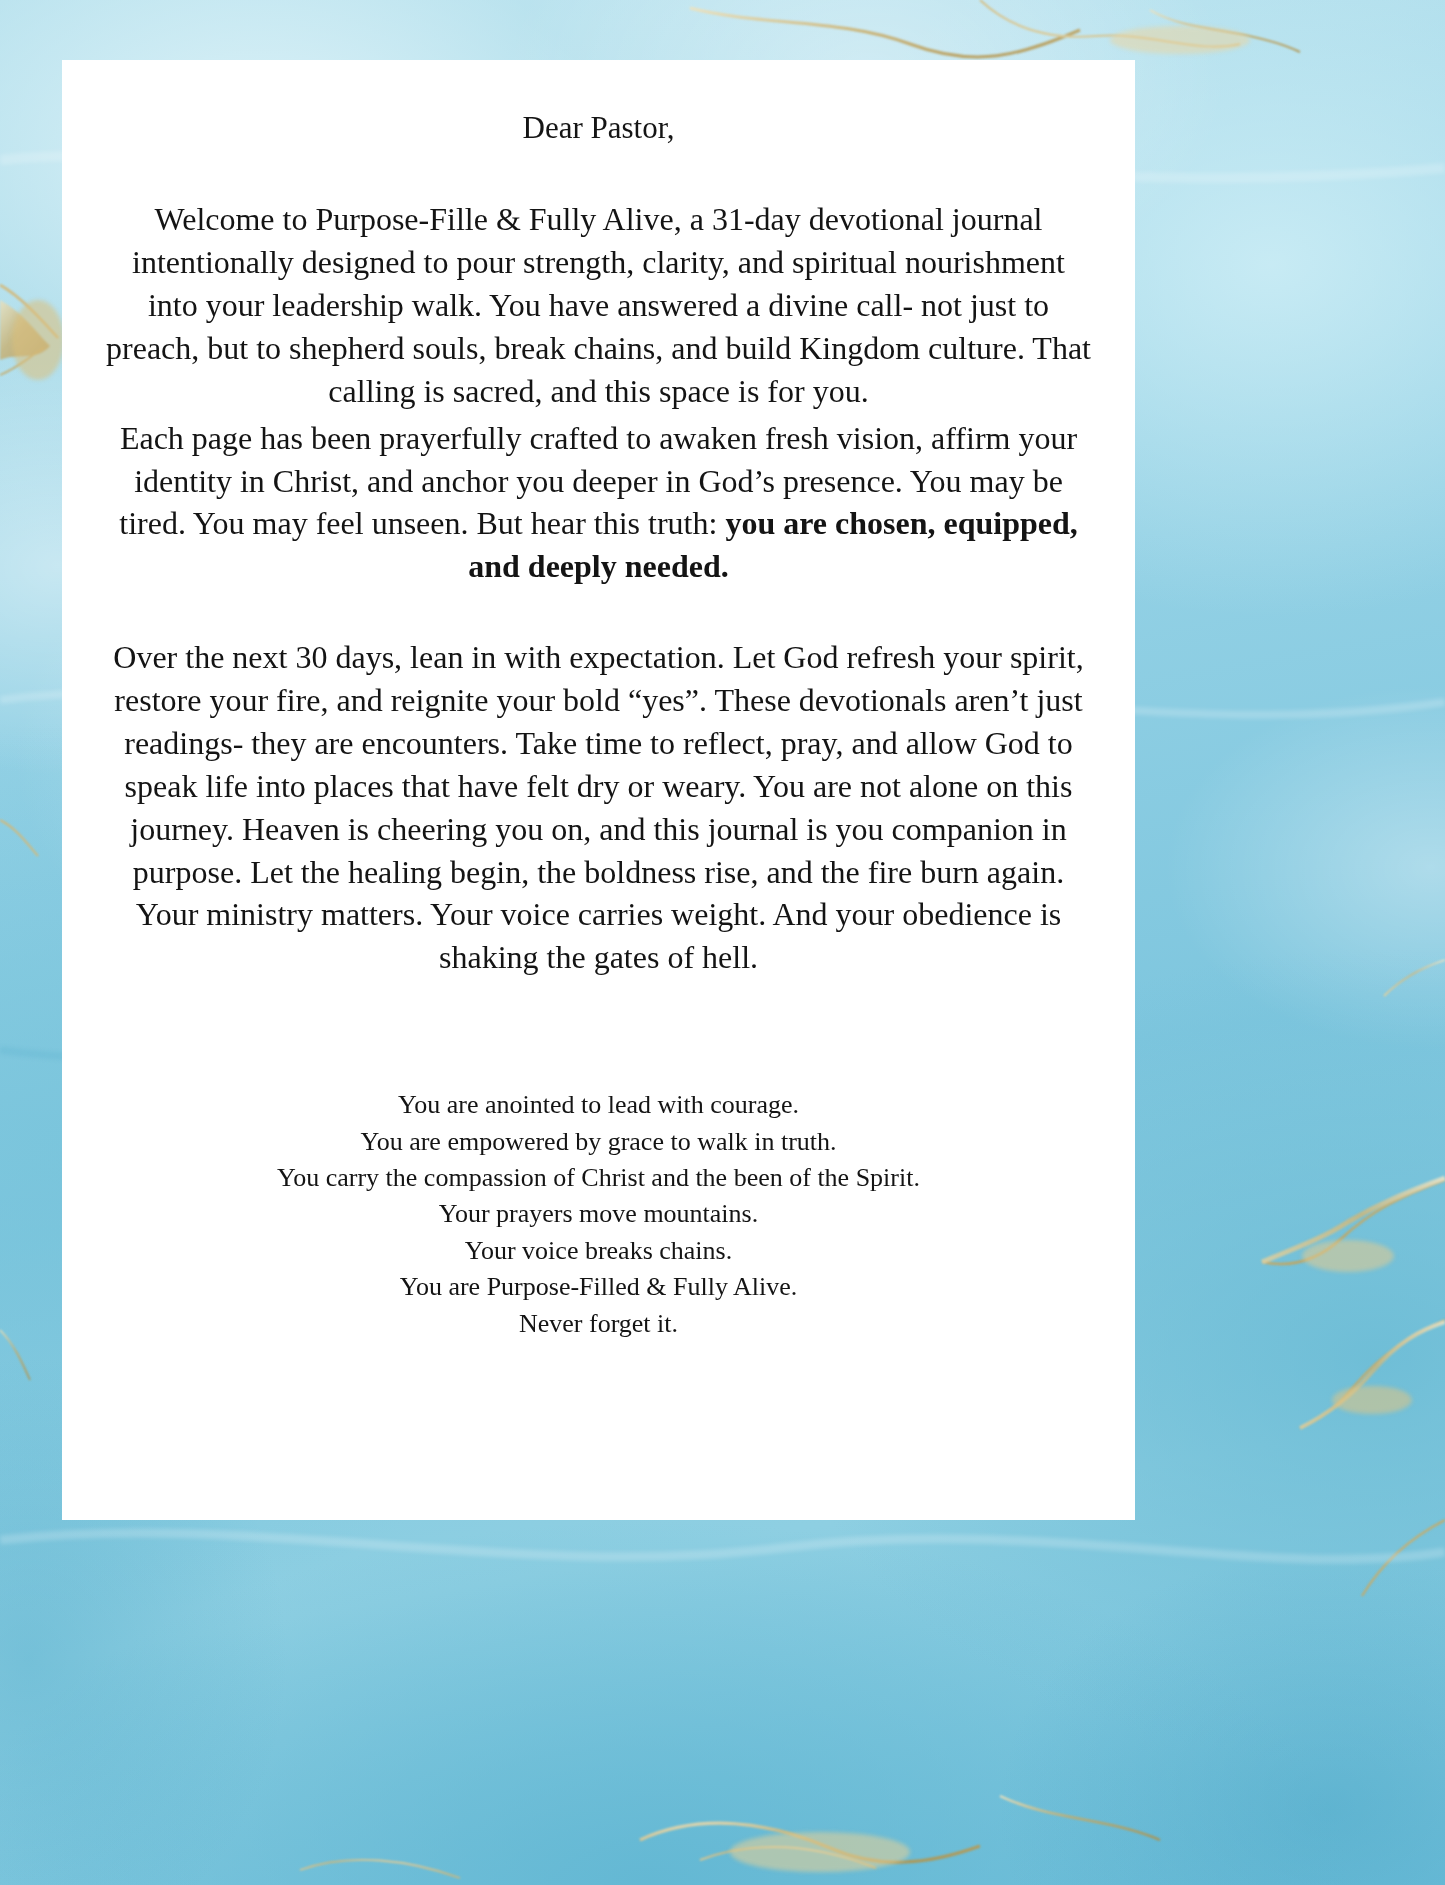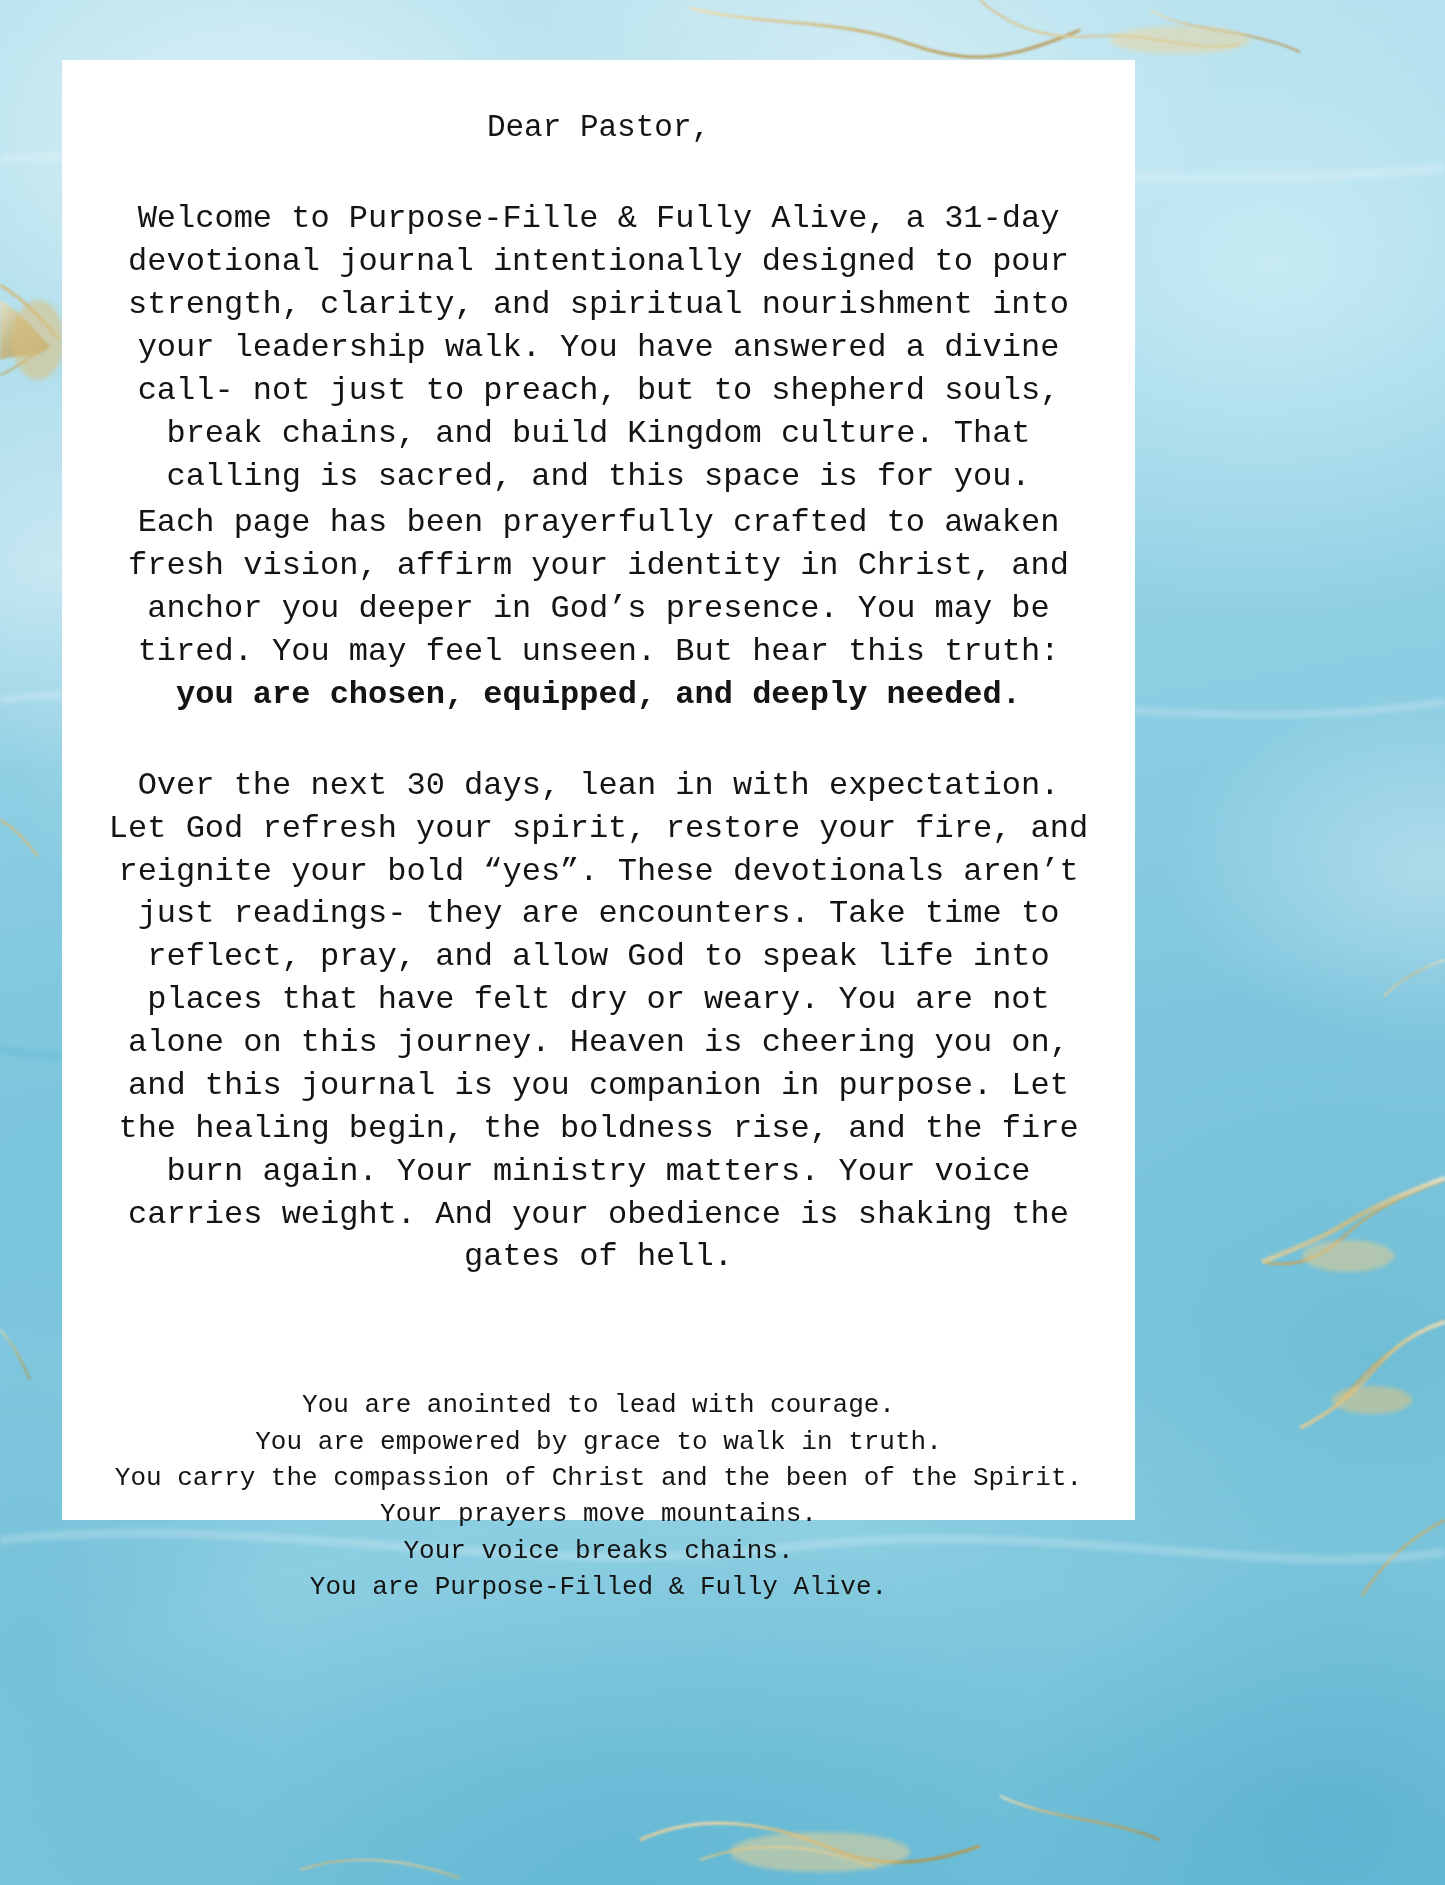--- a/index.html
+++ b/index.html
@@ -12,21 +12,20 @@
     overflow: hidden;
     font-family: "Liberation Serif", "DejaVu Serif", serif;
   }
 
   .page {
     position: relative;
     width: 1445px;
     height: 1885px;
     background-color: #8fd0e3;
     overflow: hidden;
-    font-family: Liberation Mono, monospace;
   }
 
   
   .bg-base {
     position: absolute;
     inset: 0;
     background:
       radial-gradient(ellipse 900px 600px at 18% 8%, rgba(225,244,249,0.95) 0%, rgba(187,227,238,0.55) 38%, rgba(255,255,255,0) 70%),
       radial-gradient(ellipse 700px 520px at 88% 14%, rgba(206,238,246,0.85) 0%, rgba(255,255,255,0) 68%),
       radial-gradient(ellipse 820px 700px at 6% 62%, rgba(120,196,219,0.75) 0%, rgba(255,255,255,0) 64%),
@@ -209,18 +208,19 @@
 
       <div class="spacer-sm"></div>
 
       <ul class="affirmations">
         <li>You are anointed to lead with courage.</li>
         <li>You are empowered by grace to walk in truth.</li>
         <li>You carry the compassion of Christ and the been of the Spirit.</li>
         <li>Your prayers move mountains.</li>
         <li>Your voice breaks chains.</li>
         <li>You are Purpose-Filled &amp; Fully Alive.</li>
+        <li>Never forget it.</li>
       </ul>
 
     </div>
   </div>
 
 </div>
 
 </body></html>

